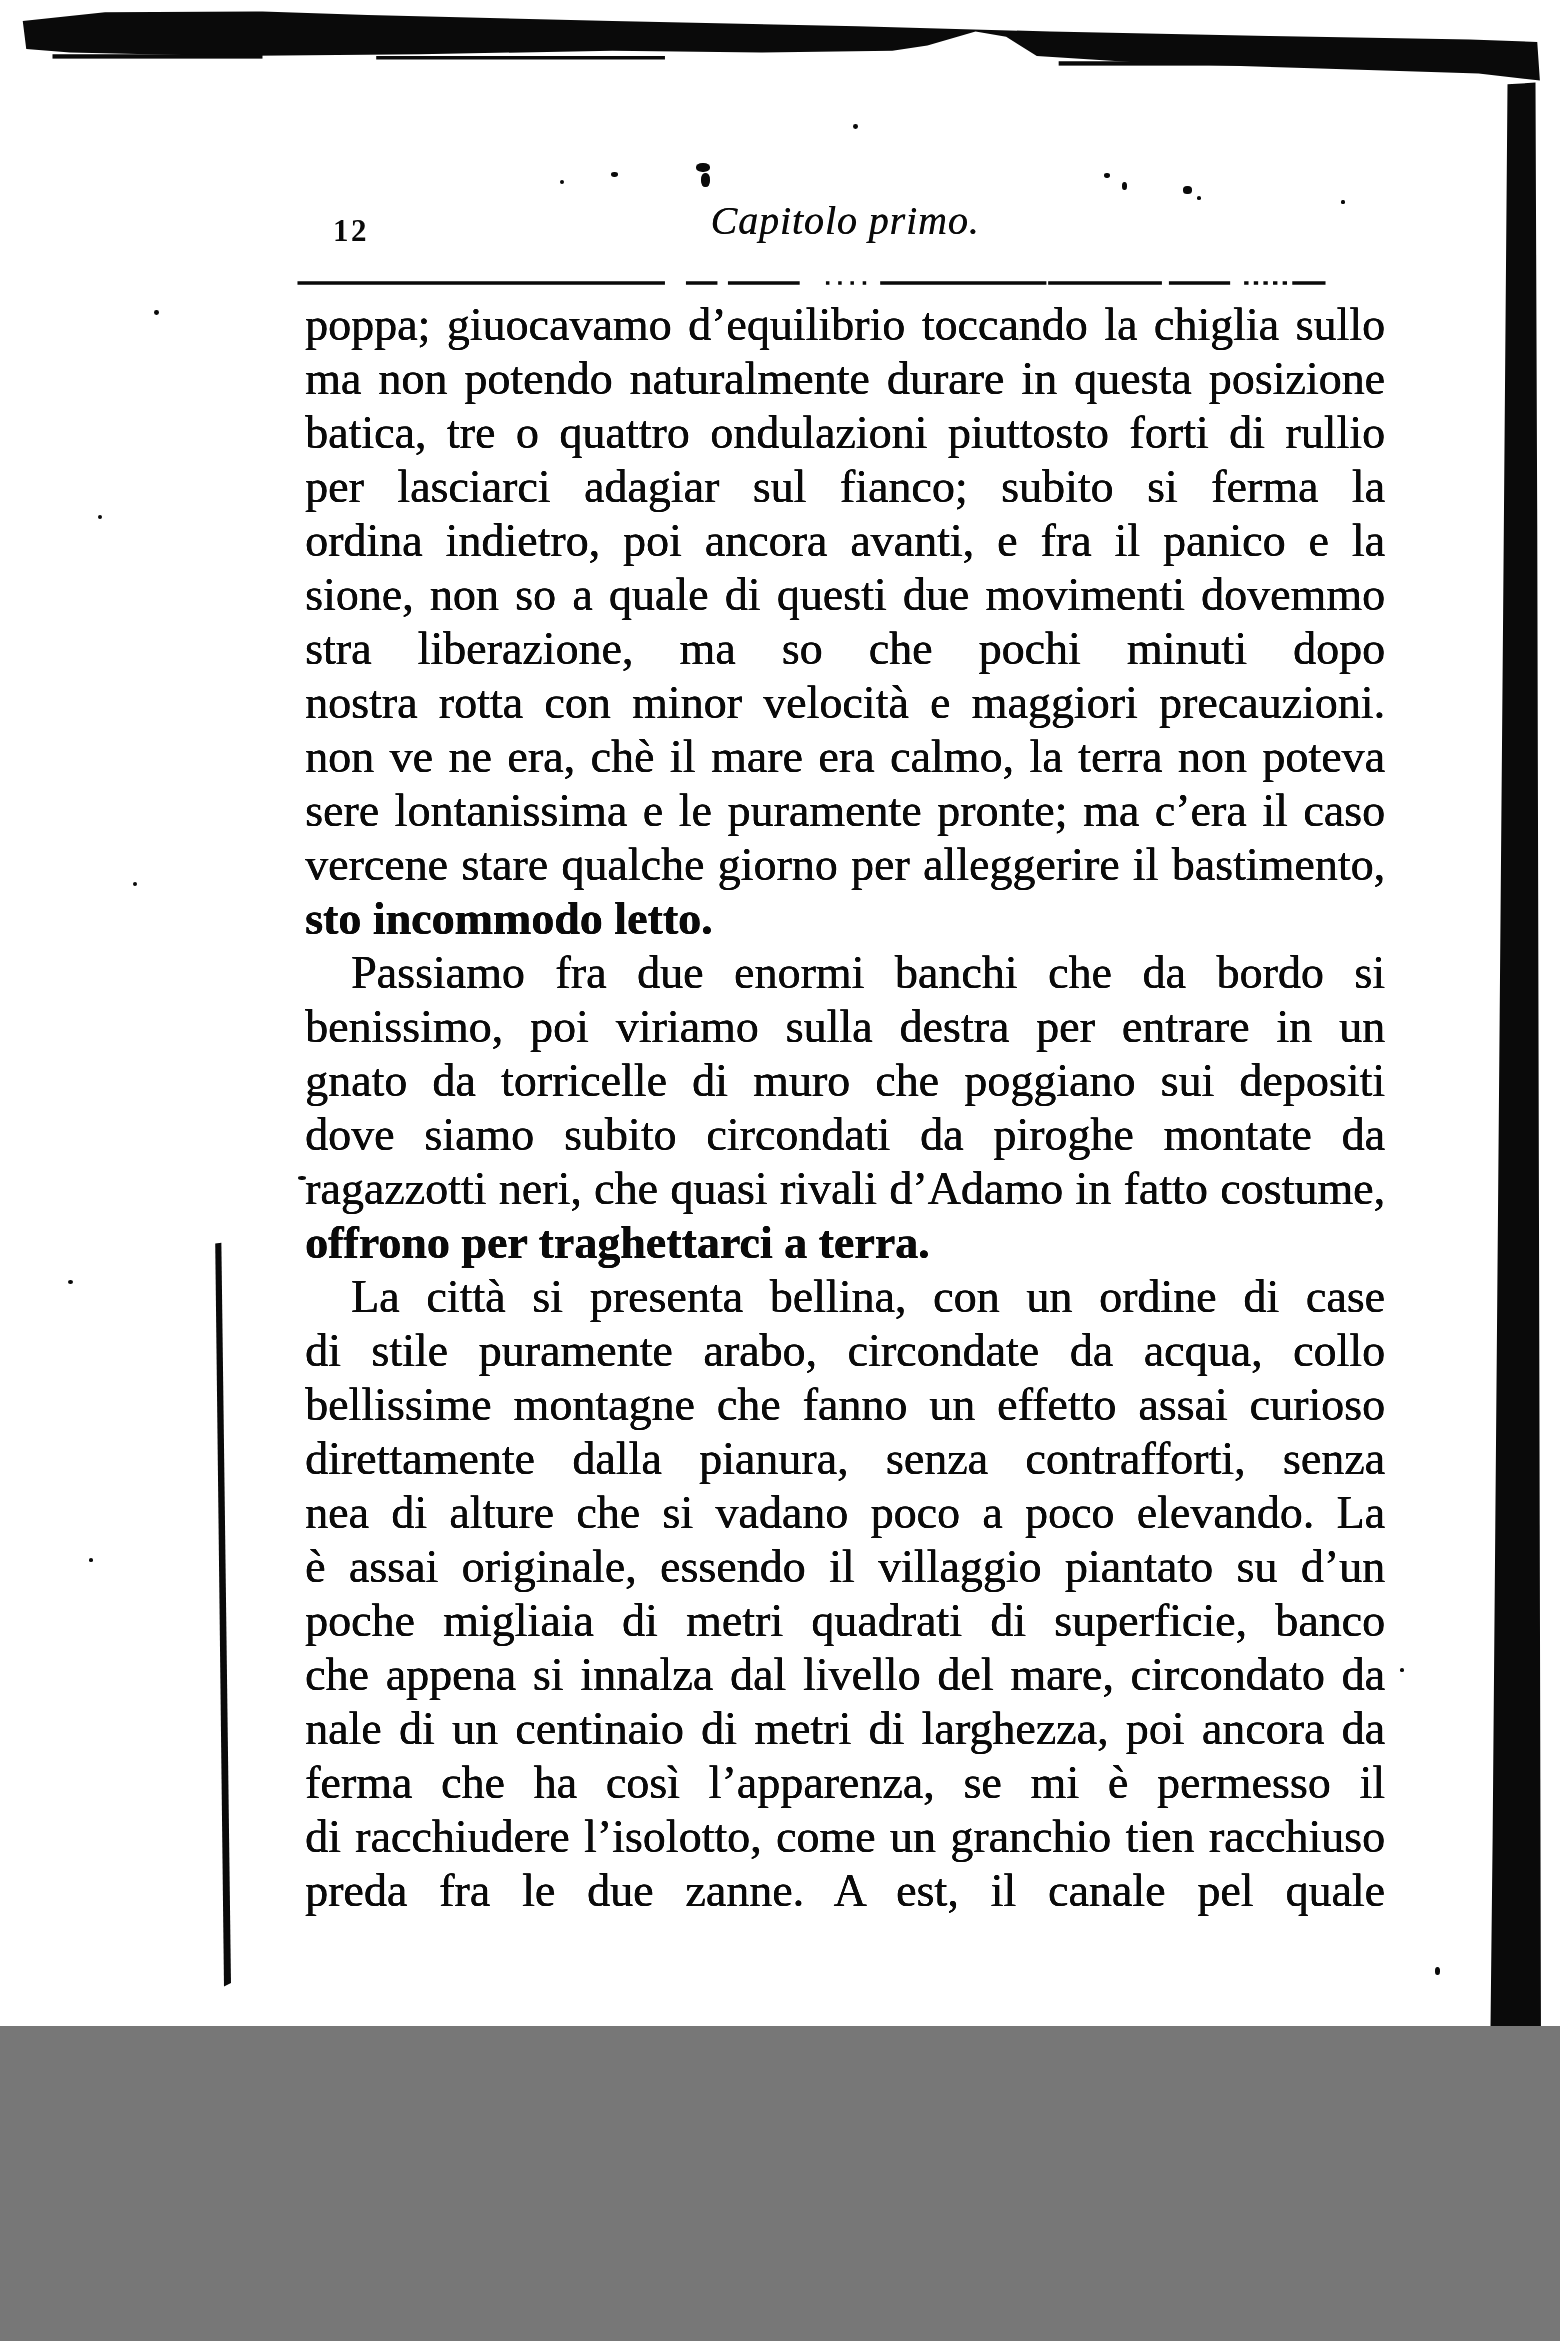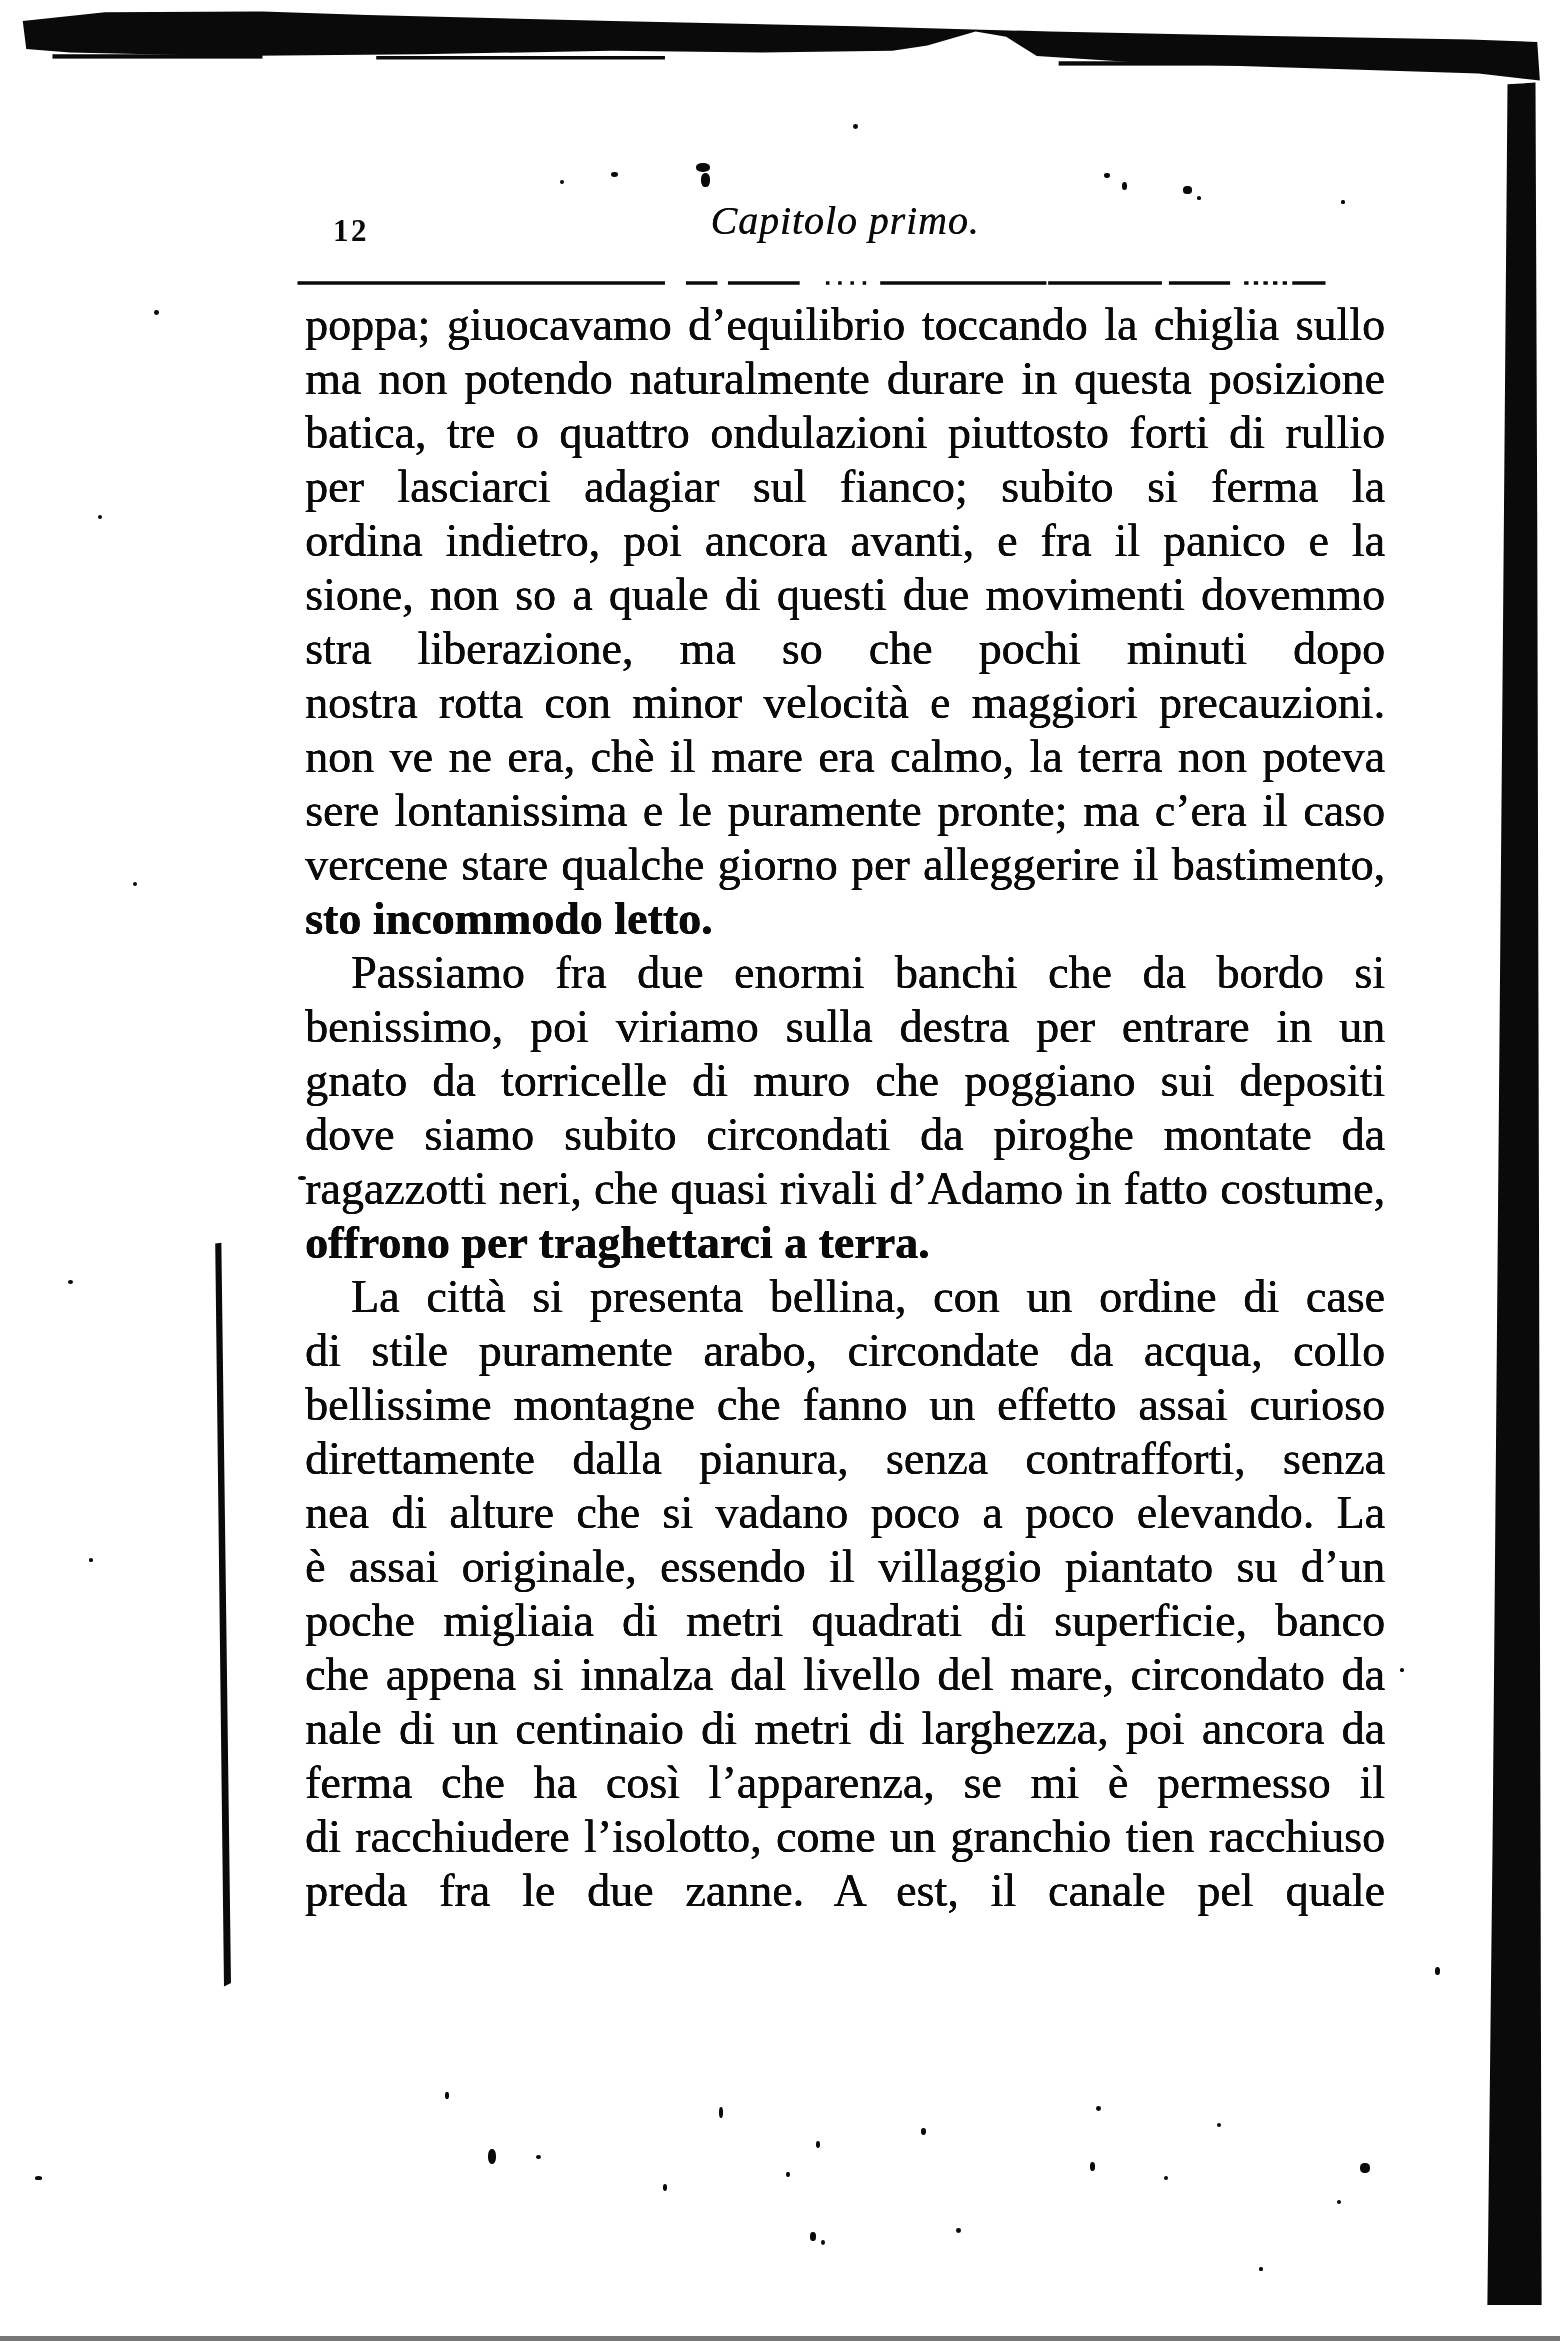--- a/index.html
+++ b/index.html
@@ -2,21 +2,21 @@
 <html style="--ink: #0a0a0a; --paper: #ffffff;font-size:14px"><head>
 <meta charset="utf-8">
 <style>
   :root{
     --ink:#0a0a0a;
     --paper:#ffffff;
   }
   html,body{margin:0;padding:0;background:#777;}
   .page{
     position:relative;
-    width:1560px;height:2336px;
+    width:1560px;height:2026px;
     background:var(--paper);
     overflow:hidden;
     font-family:"Liberation Serif", serif;
     color:var(--ink);
   }
   svg.artifact{position:absolute;left:0;top:0;pointer-events:none;}
   
   .pagenum{
     position:absolute;left:333px;top:213px;
     font-size:31px;font-weight:bold;letter-spacing:2.6px;

